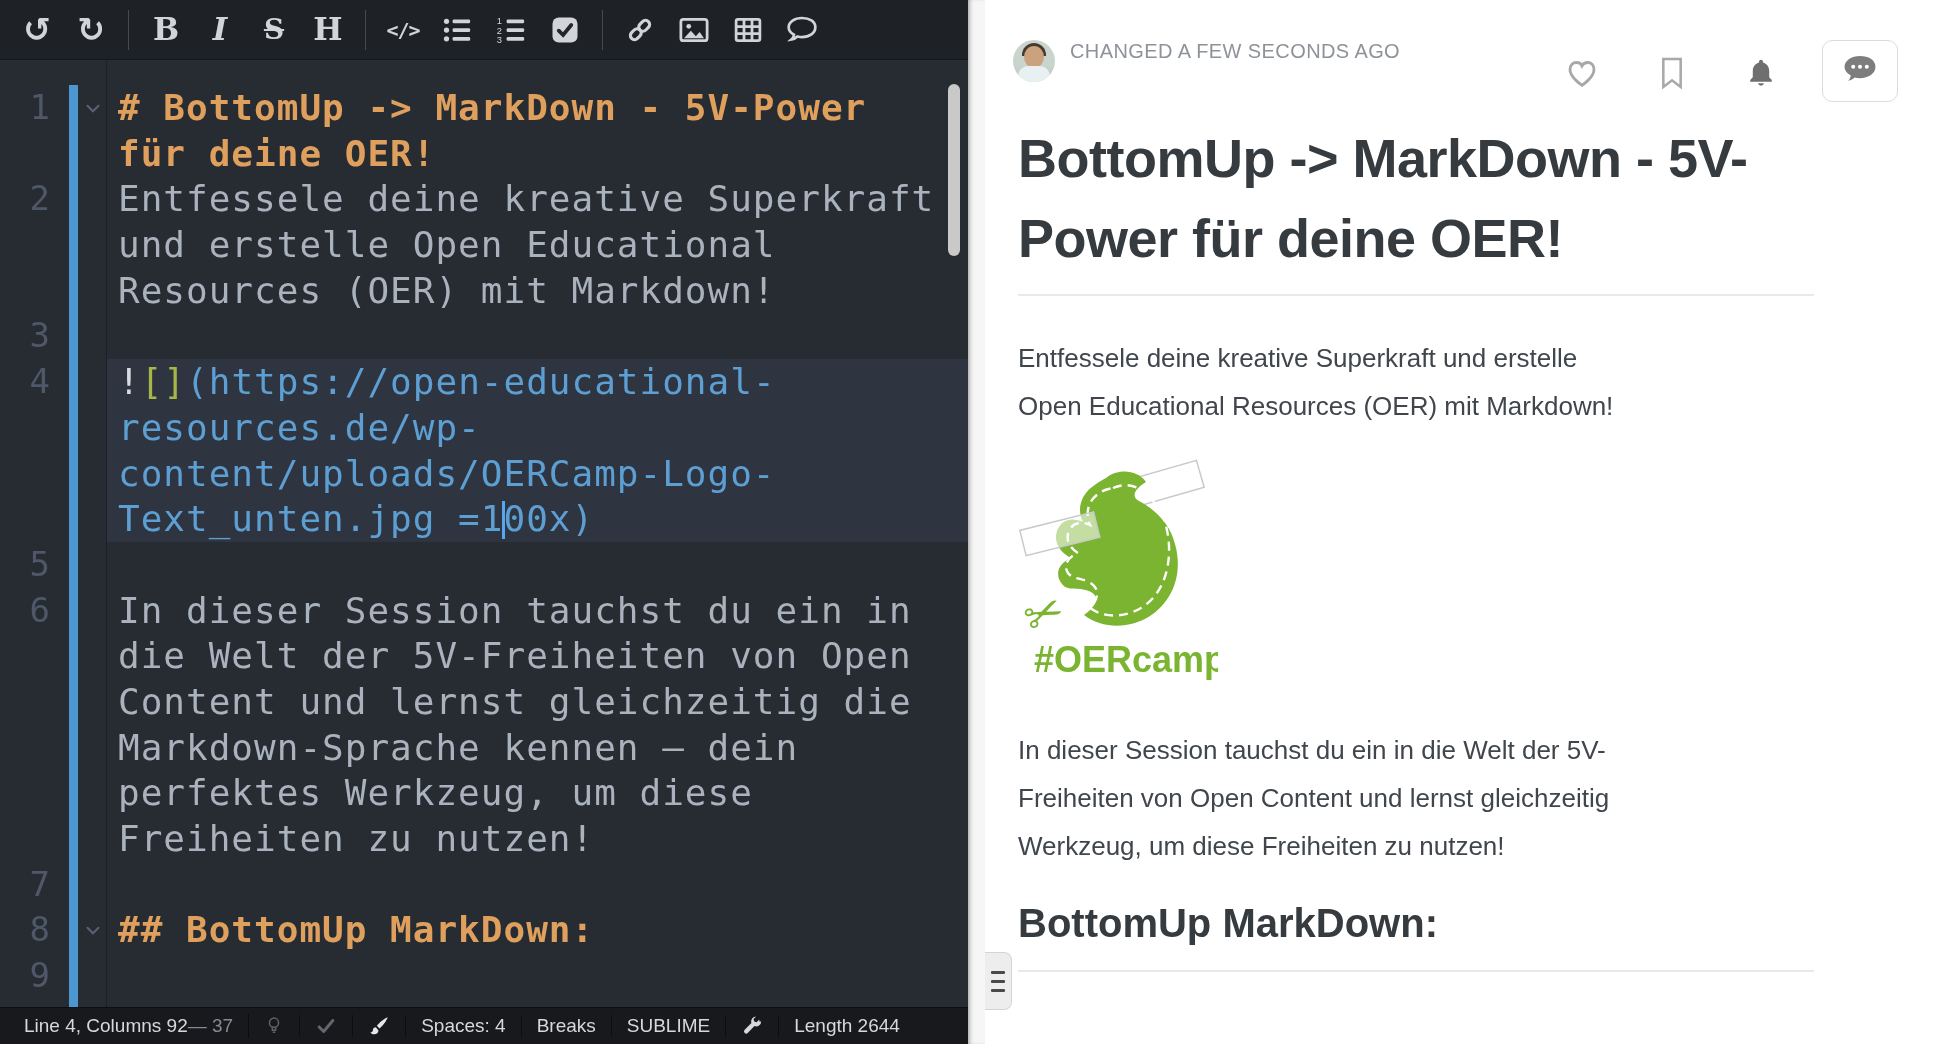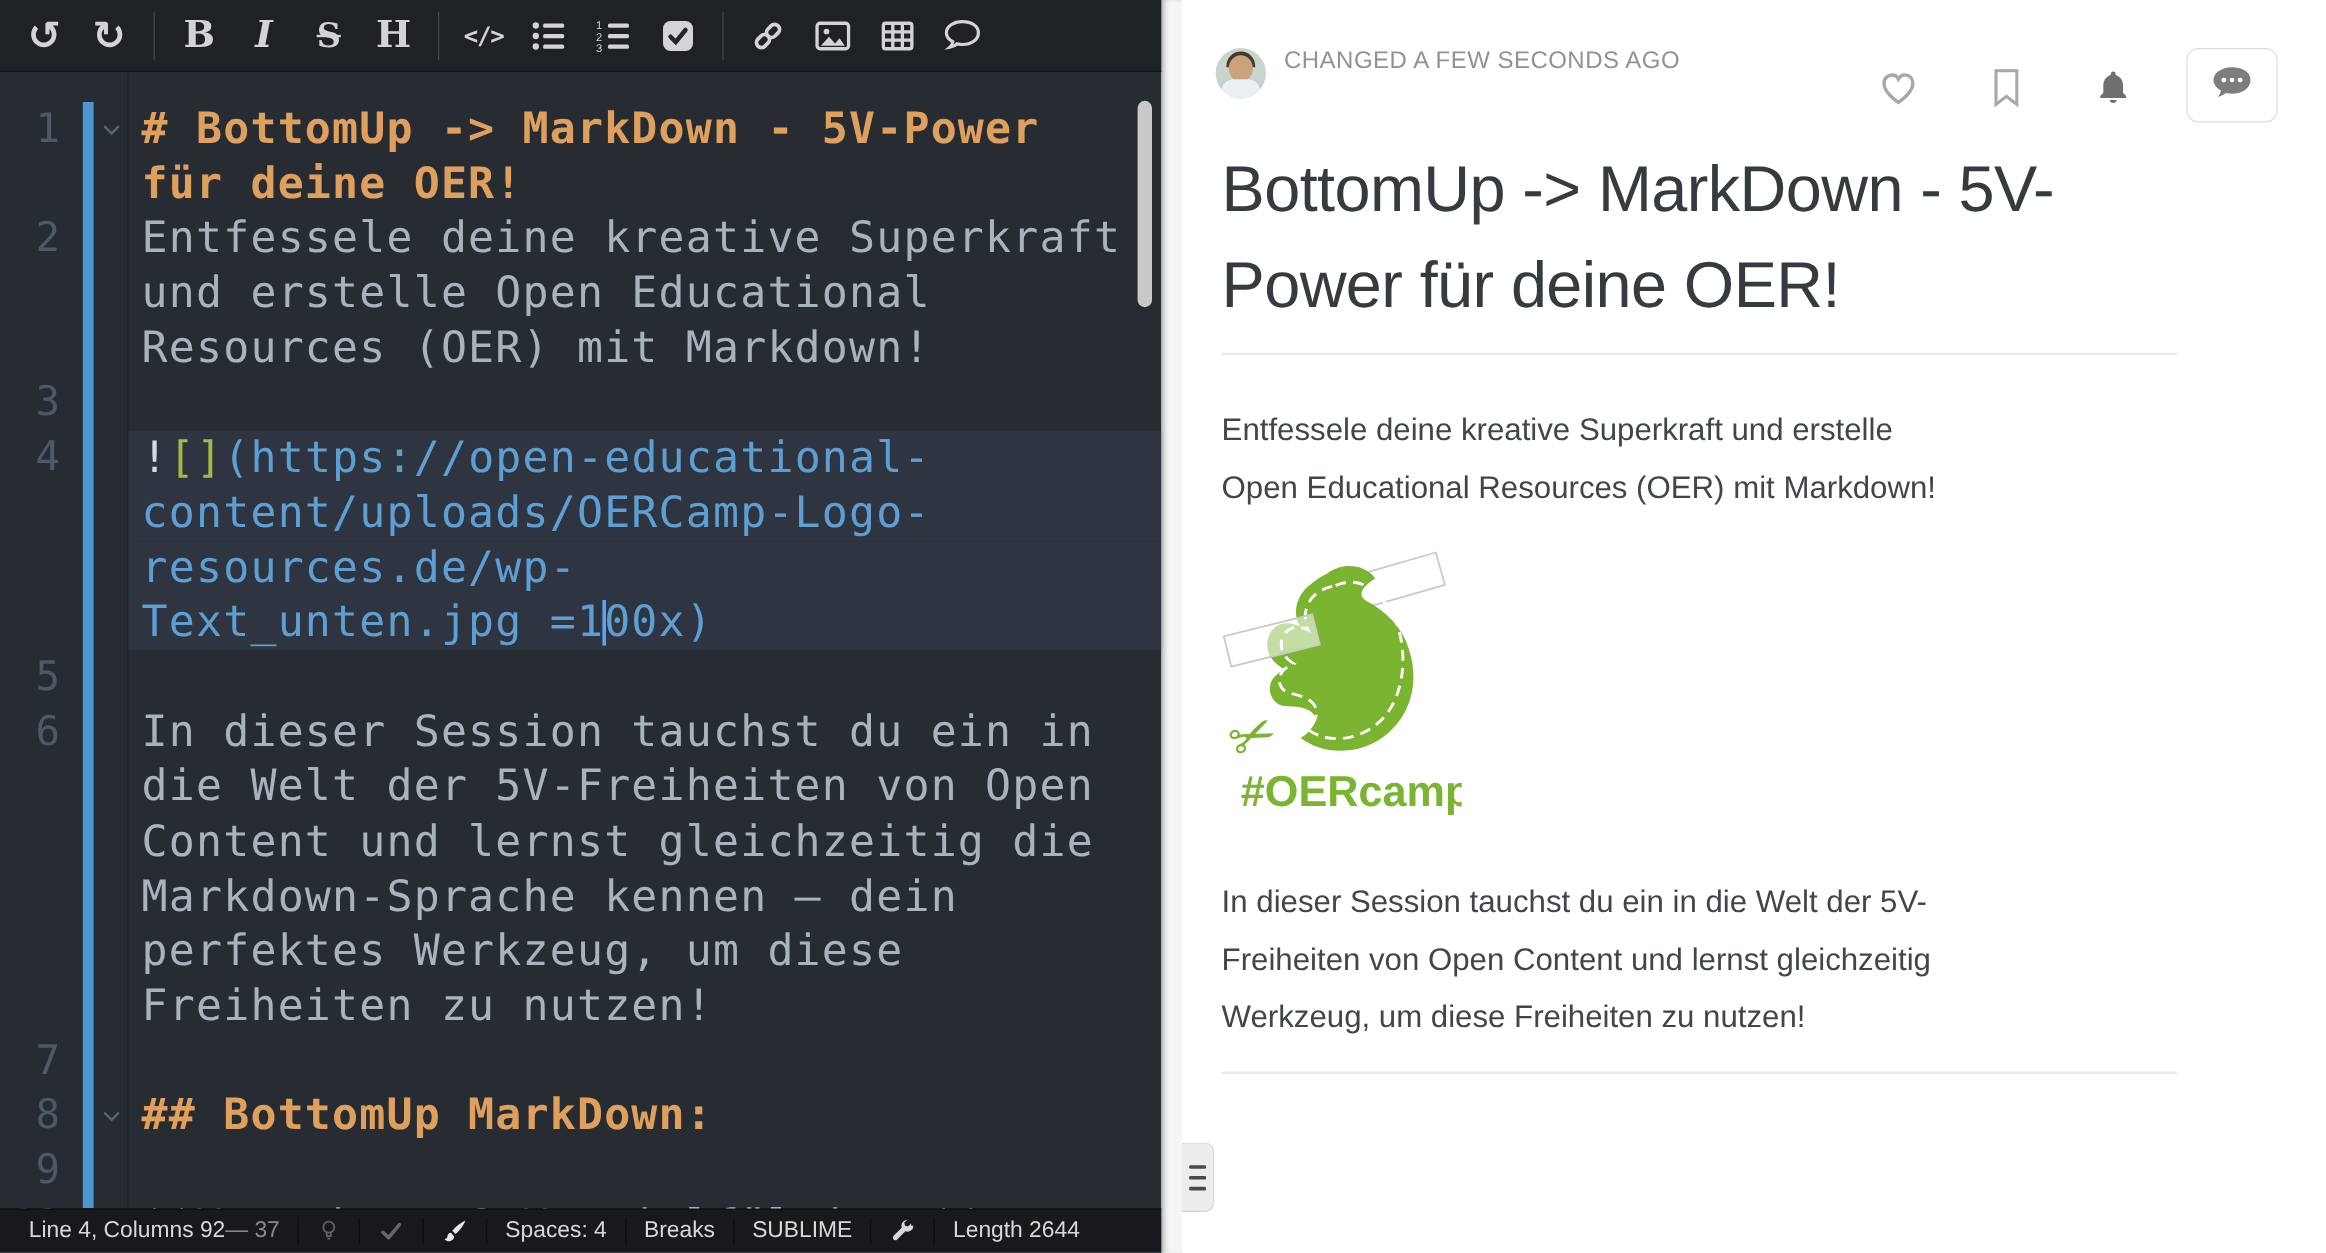--- a/index.html
+++ b/index.html
@@ -61,21 +61,21 @@
   .avatar .hair { position:absolute; left:9px; top:3px; width:24px; height:13px; border-radius:12px 12px 0 0; background:#463a30; }
   .avatar .body { position:absolute; left:5px; top:26px; width:32px; height:18px; border-radius:10px 10px 0 0; background:#e8f0f2; }
   .p-status { margin-left:15px; font-size:20px; color:#8e9299; letter-spacing:.4px; font-weight:500; }
   .p-spacer { flex:1; }
   .hico { display:flex; align-items:center; justify-content:center; background:none; border:none; cursor:pointer; padding:0; }
   .hico + .hico { margin-left:56px; }
   .comment-btn { margin-left:44px; width:76px; height:62px; border:1px solid #dcdcdc; border-radius:10px;
                  background:#fff; display:flex; align-items:center; justify-content:center; cursor:pointer; }
 
   .p-content { position:absolute; left:33px; top:0; width:796px; }
-  .p-title { margin-top:118px; font-size:54px; line-height:80px; font-weight:normal; color:#363b40; letter-spacing:-.5px; }
+  .p-title { margin-top:118px; font-size:54px; line-height:80px; font-weight:bold; color:#363b40; letter-spacing:-.5px; }
   .p-hr { border:none; border-top:2px solid #e9e9e9; margin-top:16px; }
   .p-para { margin-top:38px; font-size:26px; line-height:48px; color:#40464c; }
   .logo-fig { margin-top:26px; }
   .p-h2 { margin-top:28px; font-size:40px; line-height:50px; font-weight:bold; color:#363b40; }
   .p-hr2 { border:none; border-top:2px solid #e9e9e9; margin-top:22px; }
 
   .toc-handle { position:absolute; left:0; top:952px; width:27px; height:58px; background:#ededed;
                 border:1px solid #d4d4d4; border-left:none; border-radius:0 8px 8px 0; cursor:pointer;
                 display:flex; flex-direction:column; align-items:center; justify-content:center; gap:6px; }
   .toc-handle i { display:block; width:14px; height:3px; background:#4a4a4a; border-radius:1px; }
@@ -206,24 +206,24 @@
           </div>
           <div class="crow">
             <span class="lnum">3</span>
             <span class="ctext"></span>
           </div>
           <div class="crow active">
             <span class="lnum">4</span>
             <span class="ctext"><span class="tok punct">!</span><span class="tok bracket">[]</span><span class="tok url">(https://open-educational-</span></span>
           </div>
           <div class="crow active">
+            <span class="ctext"><span class="tok url">resources.de/wp-</span></span>
+          </div>
+          <div class="crow active">
             <span class="ctext"><span class="tok url">content/uploads/OERCamp-Logo-</span></span>
-          </div>
-          <div class="crow active">
-            <span class="ctext"><span class="tok url">resources.de/wp-</span></span>
           </div>
           <div class="crow active">
             <span class="ctext"><span class="tok url">Text_unten.jpg =1</span><span class="cursor"></span><span class="tok url">00x)</span></span>
           </div>
           <div class="crow">
             <span class="lnum">5</span>
             <span class="ctext"></span>
           </div>
           <div class="crow">
             <span class="lnum">6</span>
@@ -391,20 +391,21 @@
           <text x="8" y="172" font-size="46" fill="#7ab431" transform="rotate(-24 30 160)">✂</text>
 
           <text x="16" y="216" font-size="36" font-weight="bold" fill="#7ab431" font-family="Liberation Sans, sans-serif" id="logo-caption">#OERcamp</text>
         </svg>
       </figure>
       <div class="p-para" id="para2">
           <div>In dieser Session tauchst du ein in die Welt der 5V-</div>
           <div>Freiheiten von Open Content und lernst gleichzeitig</div>
           <div>Werkzeug, um diese Freiheiten zu nutzen!</div>
         </div>
+      <h2 class="p-h2">BottomUp MarkDown:</h2>
       <hr class="p-hr2">
     </div>
 
     <div class="toc-handle">
       <i></i>
         <i></i>
         <i></i>
     </div>
   </div>
 </div>

